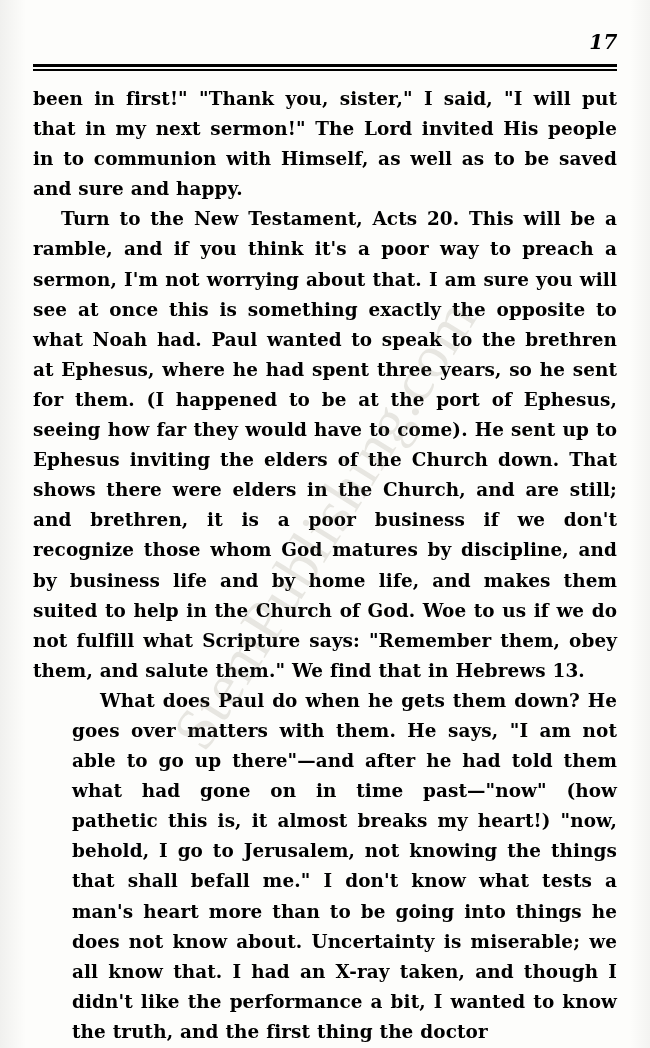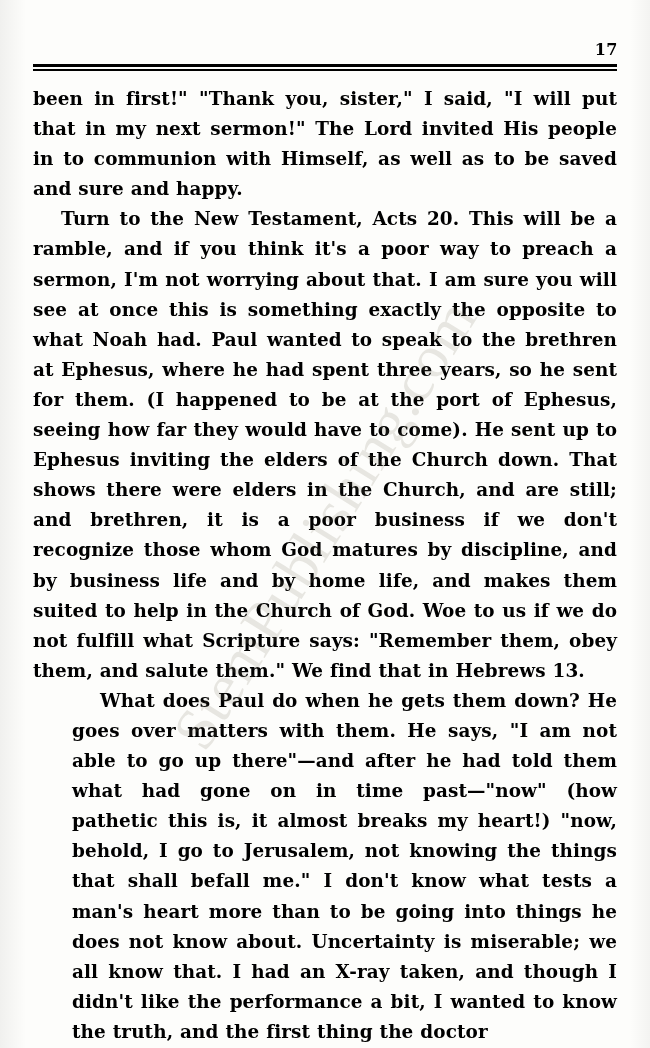--- a/index.html
+++ b/index.html
@@ -41,24 +41,25 @@
     font-family: "DejaVu Serif", serif;
     font-size: 17px;
     letter-spacing: 1.6px;
     font-weight: 700;
     text-align: center;
     white-space: nowrap;
   }
   .folio {
     position: absolute;
     right: 2px;
-    top: 12px;
-    font-size: 16px;
+    top: 2px;
+    font-size: 20px;
     font-weight: 700;
     letter-spacing: 0.5px;
+    font-style: italic;
   }
 
   .rule-group {
     position: absolute;
     left: 33px;
     right: 33px;
     top: 64px;
   }
   .rule-thick {
     height: 3px;

